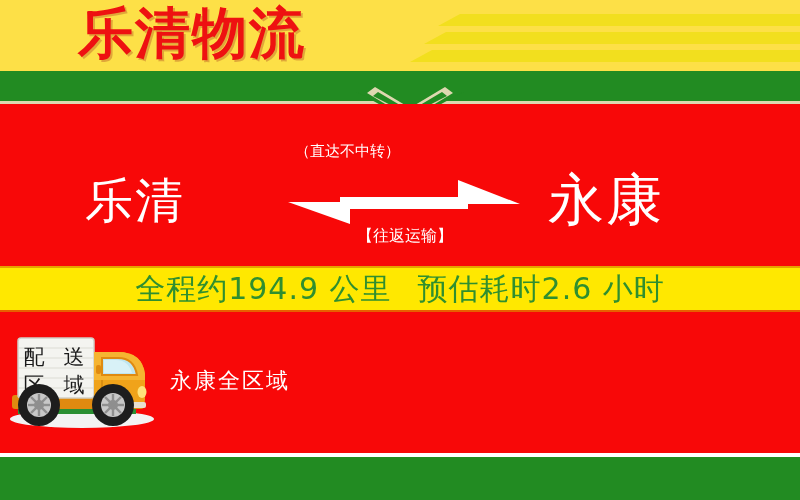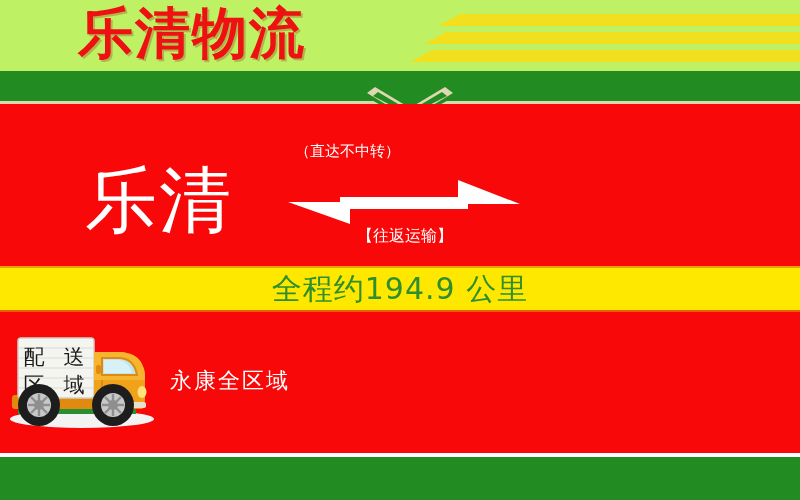--- a/index.html
+++ b/index.html
@@ -18,21 +18,21 @@
     overflow: hidden;
     background: #ffffff;
     user-select: none;
   }
 
   
   .header-band {
     position: absolute;
     left: 0; top: 0;
     width: 800px; height: 71px;
-    background: #bef264;
+    background: #fde047;
     overflow: hidden;
   }
   .brand-title {
     position: absolute;
     left: 78px; top: 2px;
     font-size: 55px;
     font-weight: bold;
     color: #ee1111;
     letter-spacing: 2px;
     line-height: 62px;
@@ -68,21 +68,21 @@
   .red-band {
     position: absolute;
     left: 0; top: 104px;
     width: 800px; height: 162px;
     background: #f80808;
   }
   .city-left {
     position: absolute;
     left: 85px; top: 168px;
     width: 150px;
-    font-size: 72px;
+    font-size: 48px;
     font-weight: normal;
     color: #ffffff;
     line-height: 64px;
     letter-spacing: 2px;
     white-space: nowrap;
   }
   .city-right {
     position: absolute;
     left: 548px; top: 168px;
     width: 160px;
@@ -226,24 +226,26 @@
     <svg width="232" height="48" viewBox="0 0 232 48" xmlns="http://www.w3.org/2000/svg">
 
       <polygon points="170,2 232,26 52,26 52,19 170,19" fill="#ffffff"></polygon>
 
       <polygon points="62,46 0,24 180,24 180,31 62,31" fill="#ffffff"></polygon>
     </svg>
   </div>
 
   <div class="roundtrip-note">【往返运输】</div>
 
+  <div class="city-right">永康</div>
 
   <div class="yellow-band"></div>
   <div class="stats-row">
     <span class="num">全程约194.9 公里</span>
+    <span class="num">预估耗时2.6 小时</span>
   </div>
 
   <div class="lower-red"></div>
 
   <div class="truck-wrap">
     <svg width="152" height="112" viewBox="0 0 152 112" xmlns="http://www.w3.org/2000/svg">
 
       <ellipse cx="76" cy="97" rx="72" ry="9" fill="#f3f3f3"></ellipse>
       <rect x="12" y="83" width="118" height="9" fill="#2a8f33"></rect>
 

